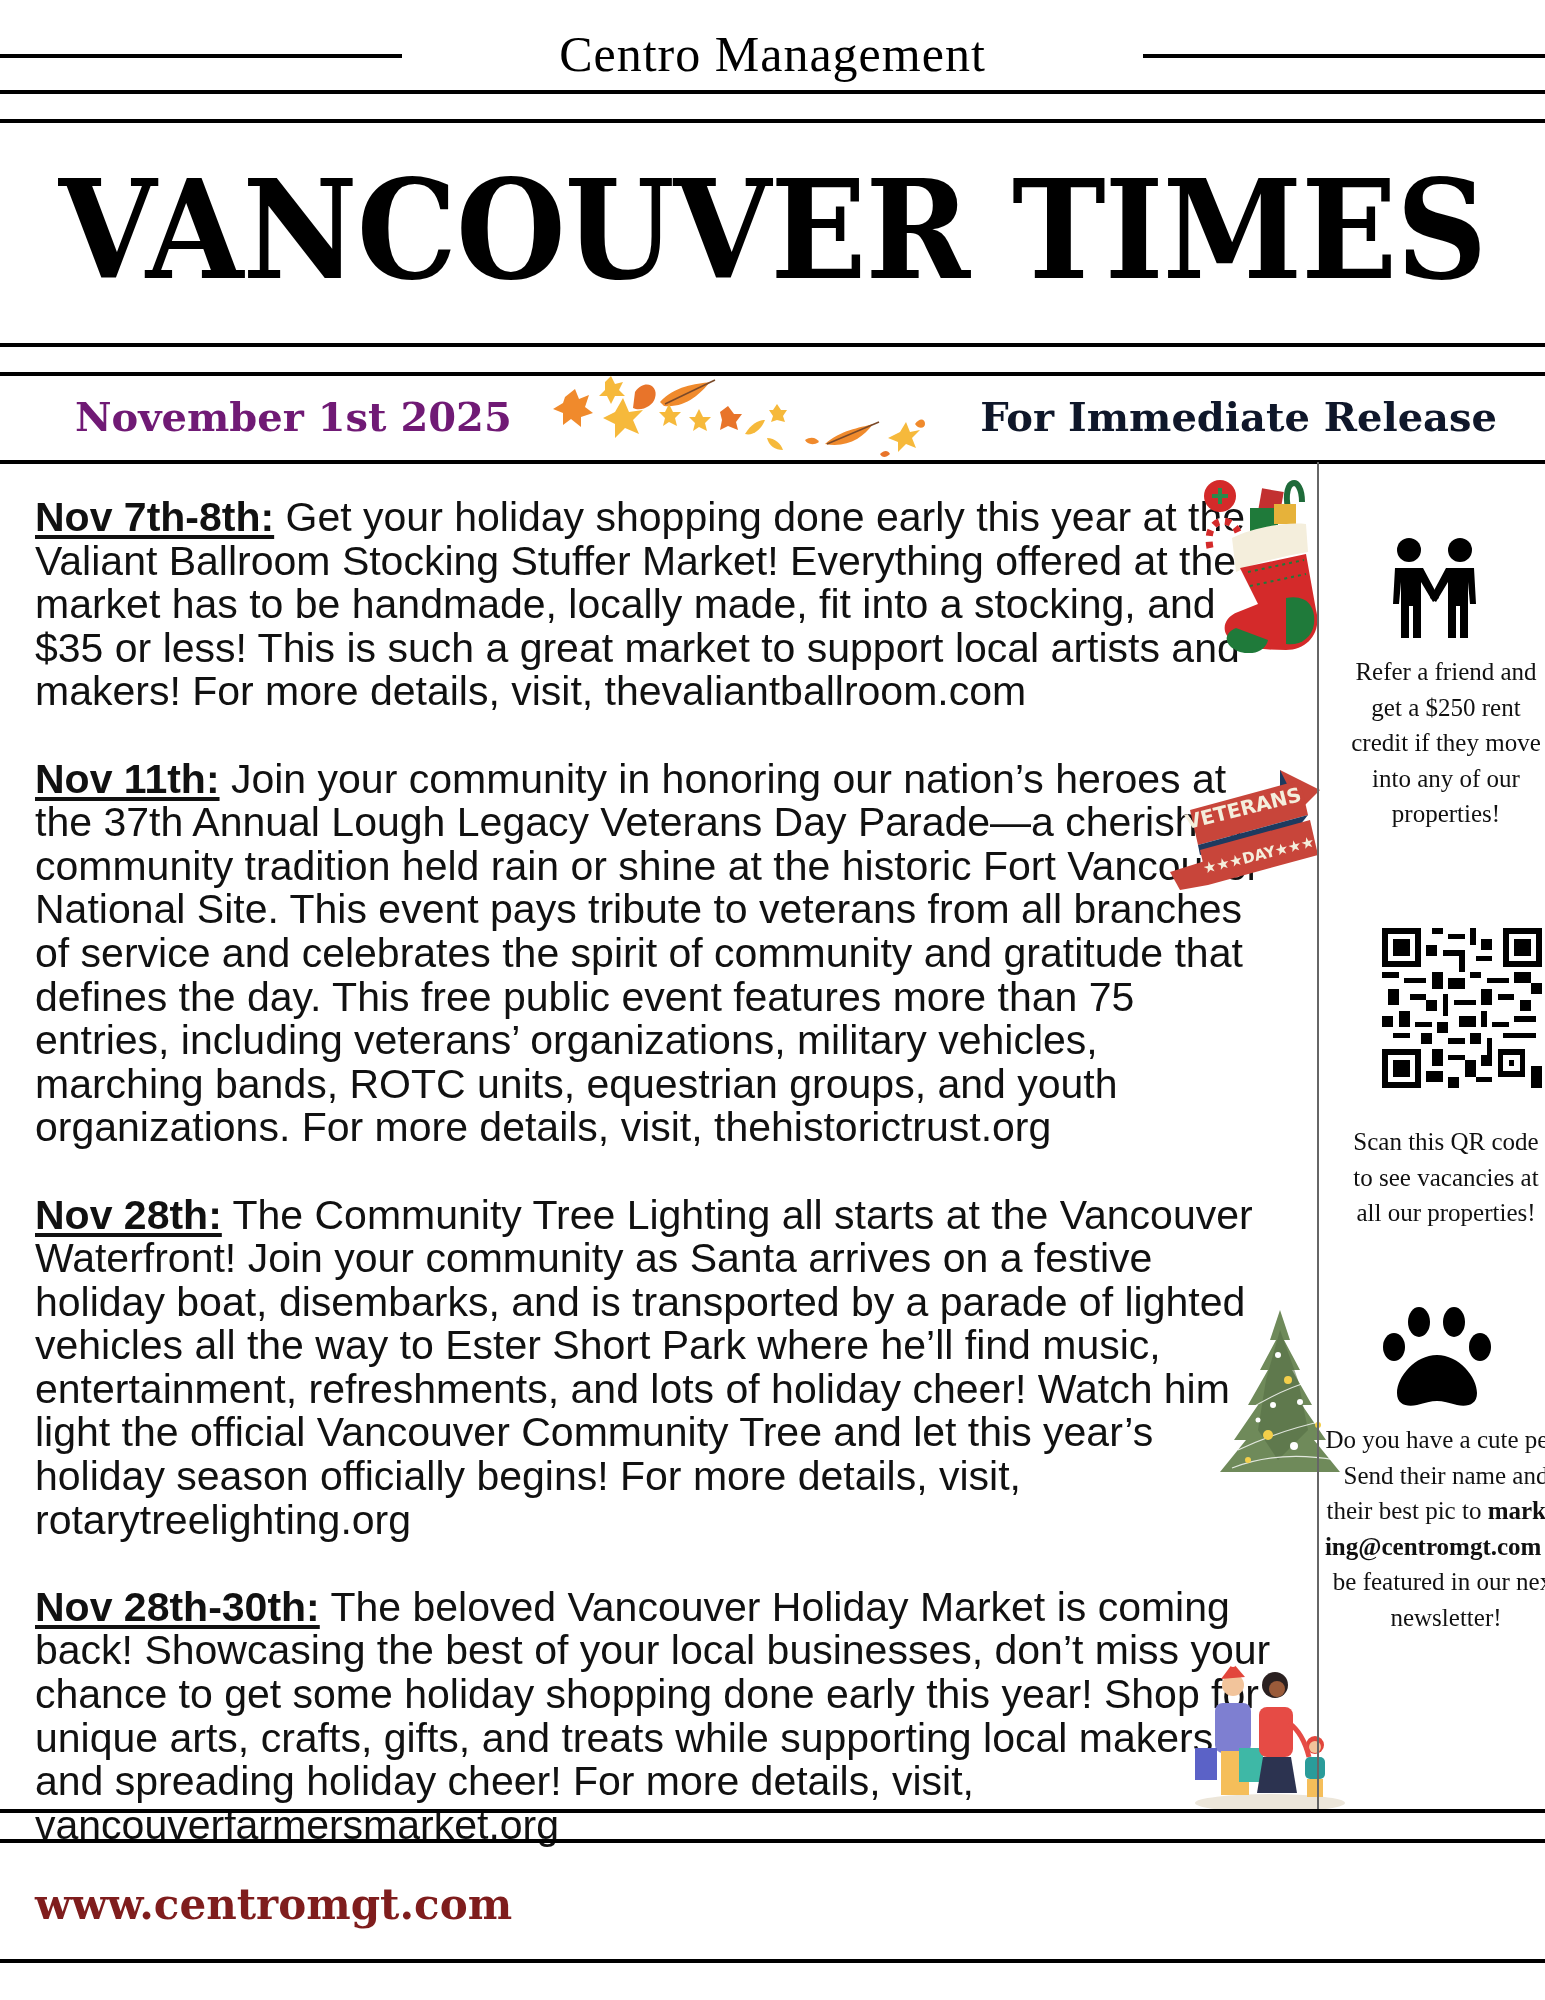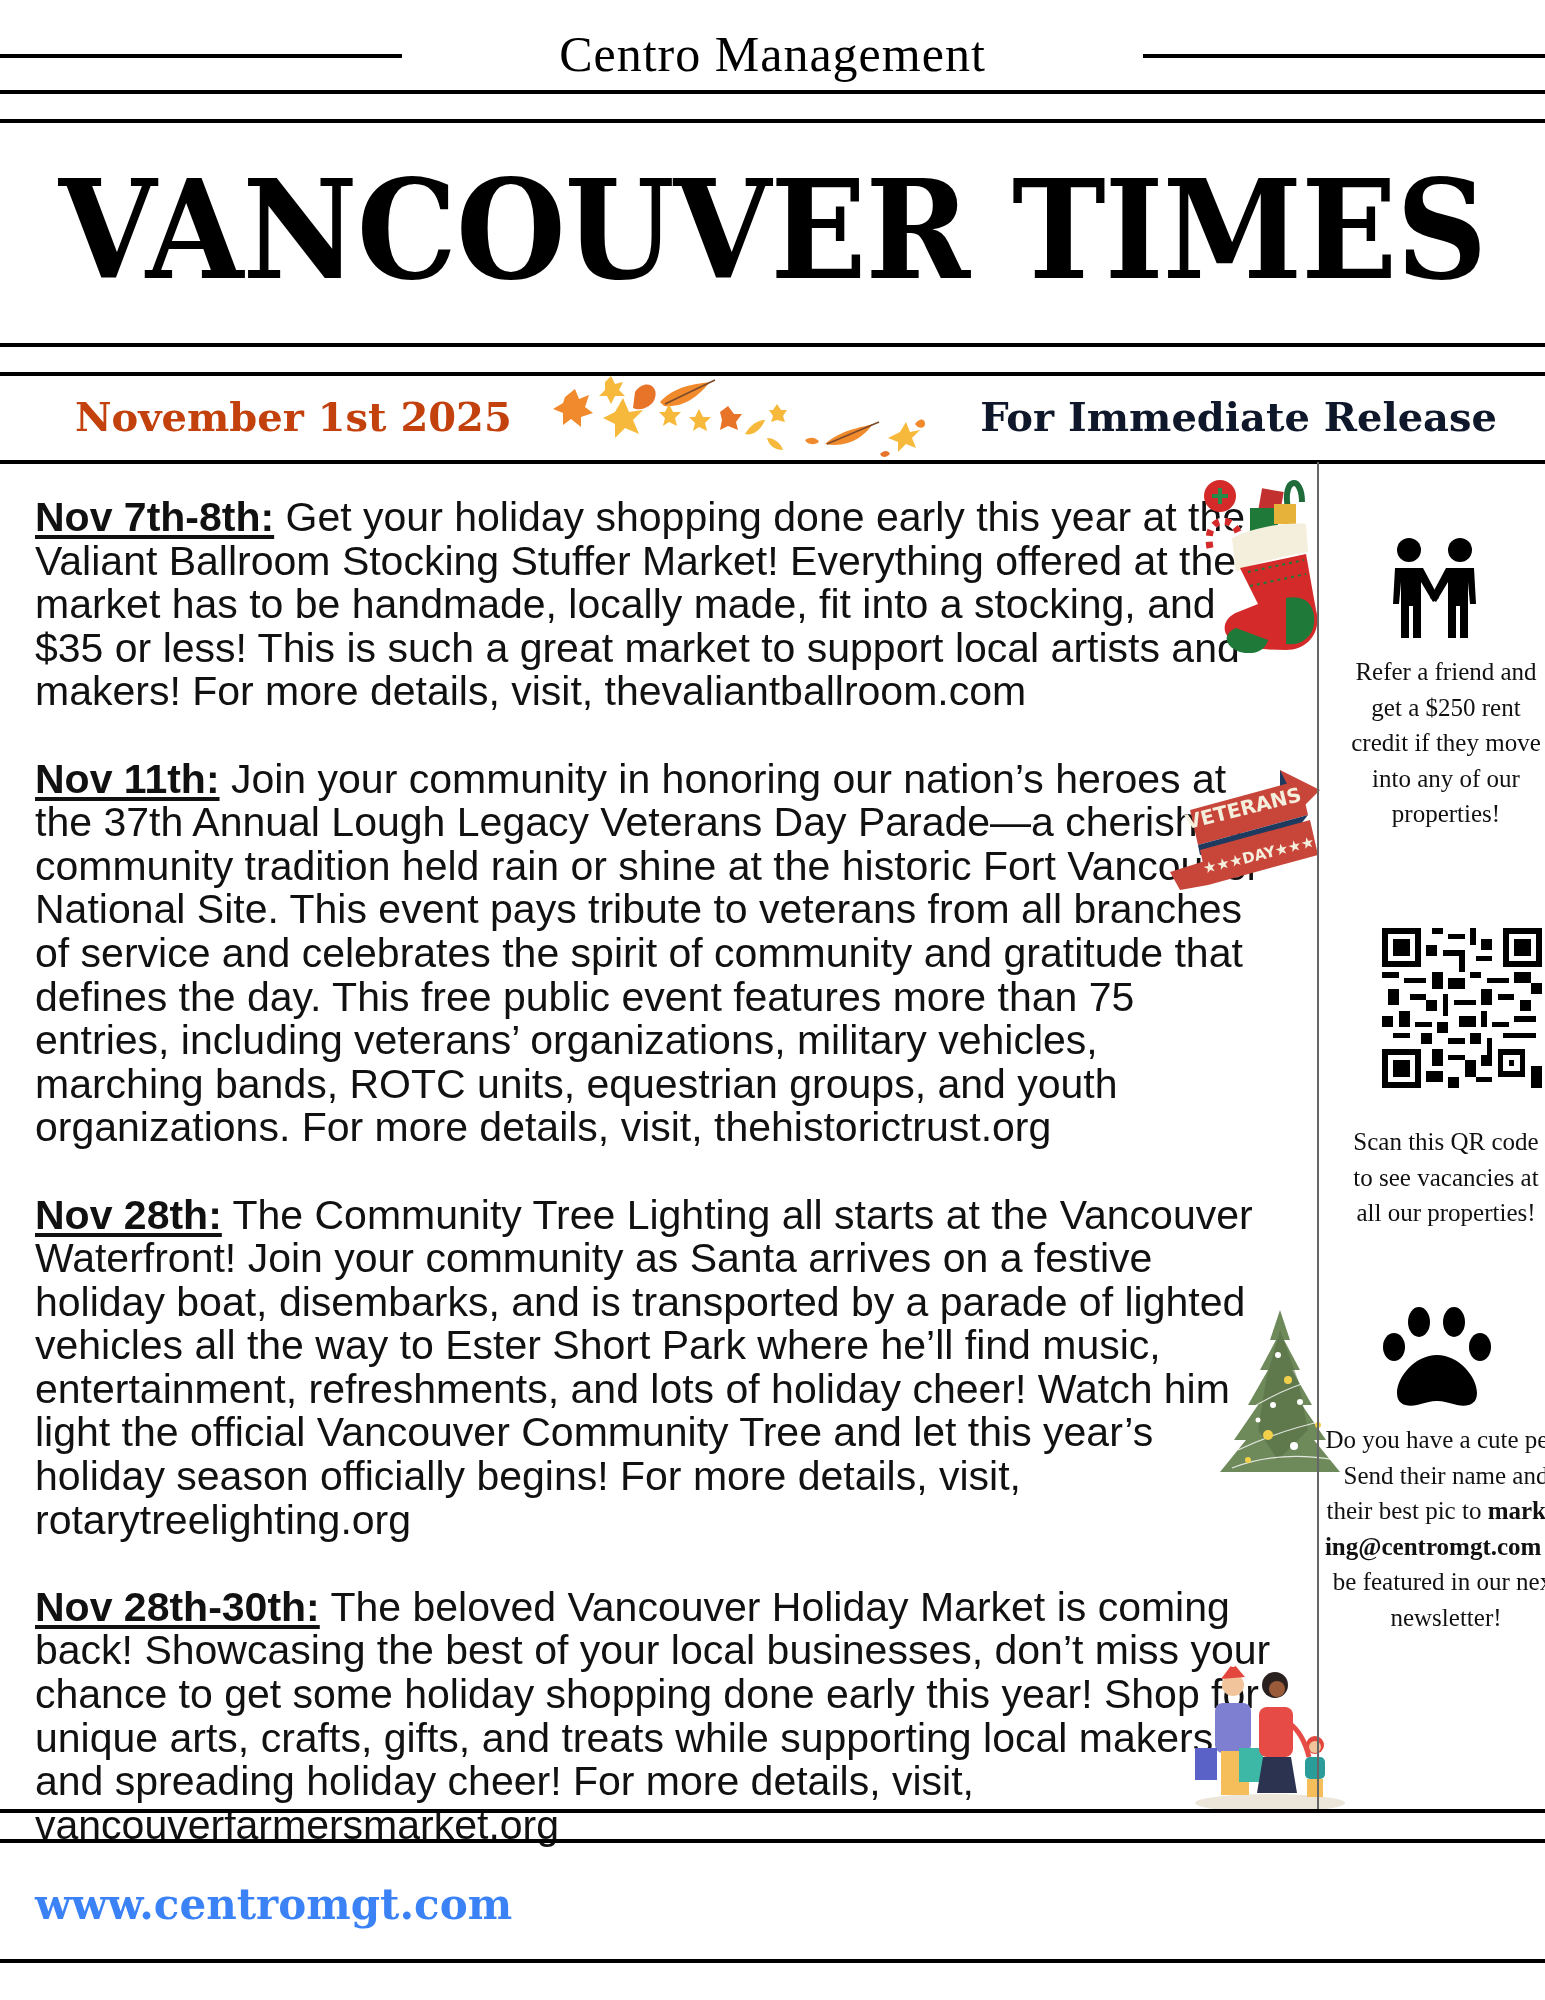--- a/index.html
+++ b/index.html
@@ -2,36 +2,36 @@
 <html><head>
 <meta charset="utf-8">
 <style>
   html, body { margin:0; padding:0; background:#ffffff; }
   body { width:1545px; height:2000px; position:relative; overflow:hidden; font-family:"DejaVu Serif", serif; color:#111; }
   .rule { position:absolute; left:0; width:1545px; background:#000; }
   .abs { position:absolute; }
 
   #brand { position:absolute; top:18px; left:0; width:1545px; text-align:center; font-family:"Liberation Serif", serif; font-size:50px; line-height:72px; letter-spacing:1px; color:#000; }
   #masthead { position:absolute; top:140px; left:0; width:1545px; text-align:center; font-family:"DejaVu Serif", serif; font-weight:bold; font-size:126px; line-height:180px; letter-spacing:-1px; transform:scaleY(1.08); color:#000; }
-  #dateline { position:absolute; top:385px; left:75px; font-family:"DejaVu Serif", serif; font-weight:bold; font-size:40px; line-height:64px; color:#c2410c; }
+  #dateline { position:absolute; top:385px; left:75px; font-family:"DejaVu Serif", serif; font-weight:bold; font-size:40px; line-height:64px; color:#701a75; }
   #release { position:absolute; top:385px; right:48px; font-family:"DejaVu Serif", serif; font-weight:bold; font-size:40px; line-height:64px; color:#0f172a; }
   #leaves { position:absolute; top:372px; left:535px; width:390px; height:92px; }
 
   #main { position:absolute; top:496px; left:35px; width:1240px; }
   #section-title { font-family:"DejaVu Serif", serif; font-weight:bold; font-size:35px; line-height:52px; margin:0 0 38px 0; }
   .event { font-family:Liberation Sans, sans-serif; font-size:41px; line-height:43.6px; margin:0 0 43.6px 0; }
   .event .date { font-weight:bold; text-decoration:underline; text-underline-offset:4px; }
 
   #divider { position:absolute; left:1317px; top:462px; width:2px; height:1350px; background:#666; }
 
   #sidebar { position:absolute; left:1320px; top:462px; width:225px; text-align:center; font-family:"Liberation Serif", serif; font-size:25px; line-height:35.5px; color:#111; }
   .side-text { position:absolute; left:0; width:252px; }
   .side-text b { font-weight:bold; }
 
-  #footer { position:absolute; top:1870px; left:0; width:1545px; height:70px; font-family:"DejaVu Serif", serif; font-weight:bold; font-size:42px; line-height:70px; color:#3b82f6; }
+  #footer { position:absolute; top:1870px; left:0; width:1545px; height:70px; font-family:"DejaVu Serif", serif; font-weight:bold; font-size:42px; line-height:70px; color:#7f1d1d; }
   #footer span { position:absolute; top:0; }
 </style>
 </head>
 <body>
 
 <div class="rule" style="top:54px;width:402px;height:4px;"></div>
 <div class="rule" style="top:54px;left:1143px;width:402px;height:4px;"></div>
 <div id="brand">Centro Management</div>
 <div class="rule" style="top:90px;height:4px;"></div>
 <div class="rule" style="top:119px;height:4px;"></div>

